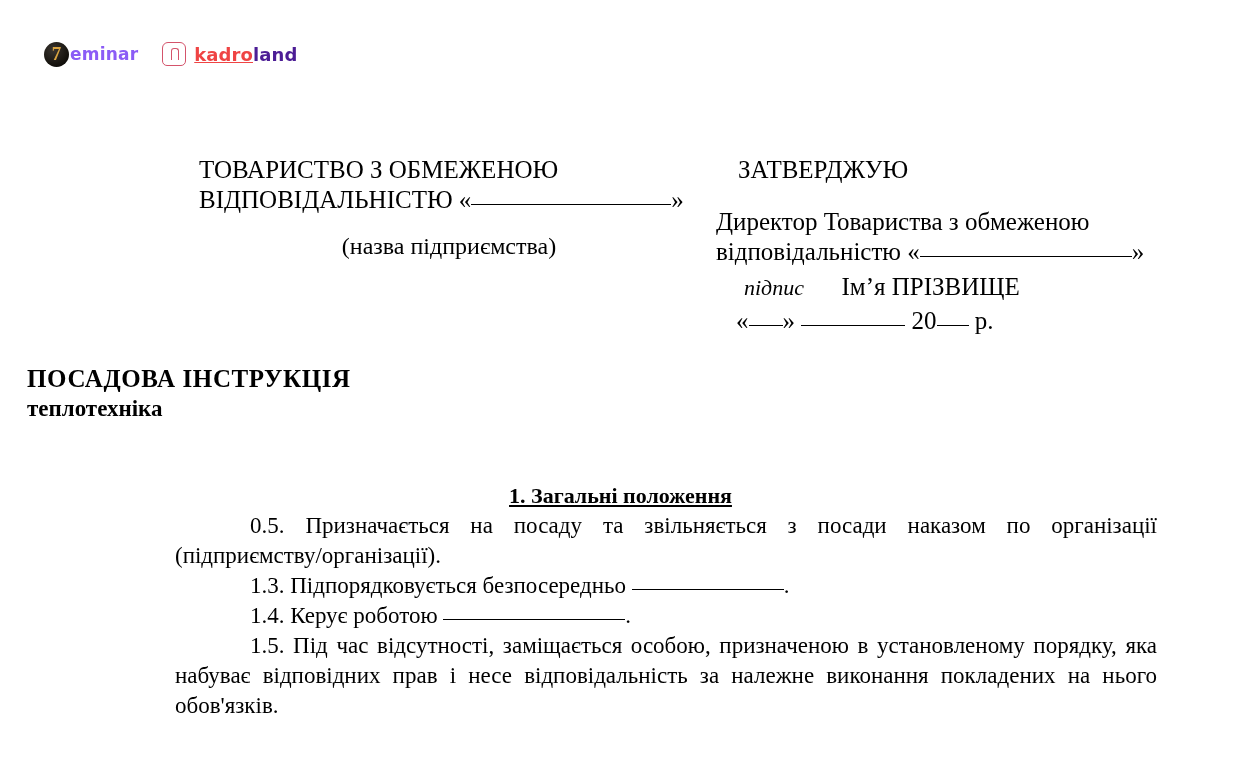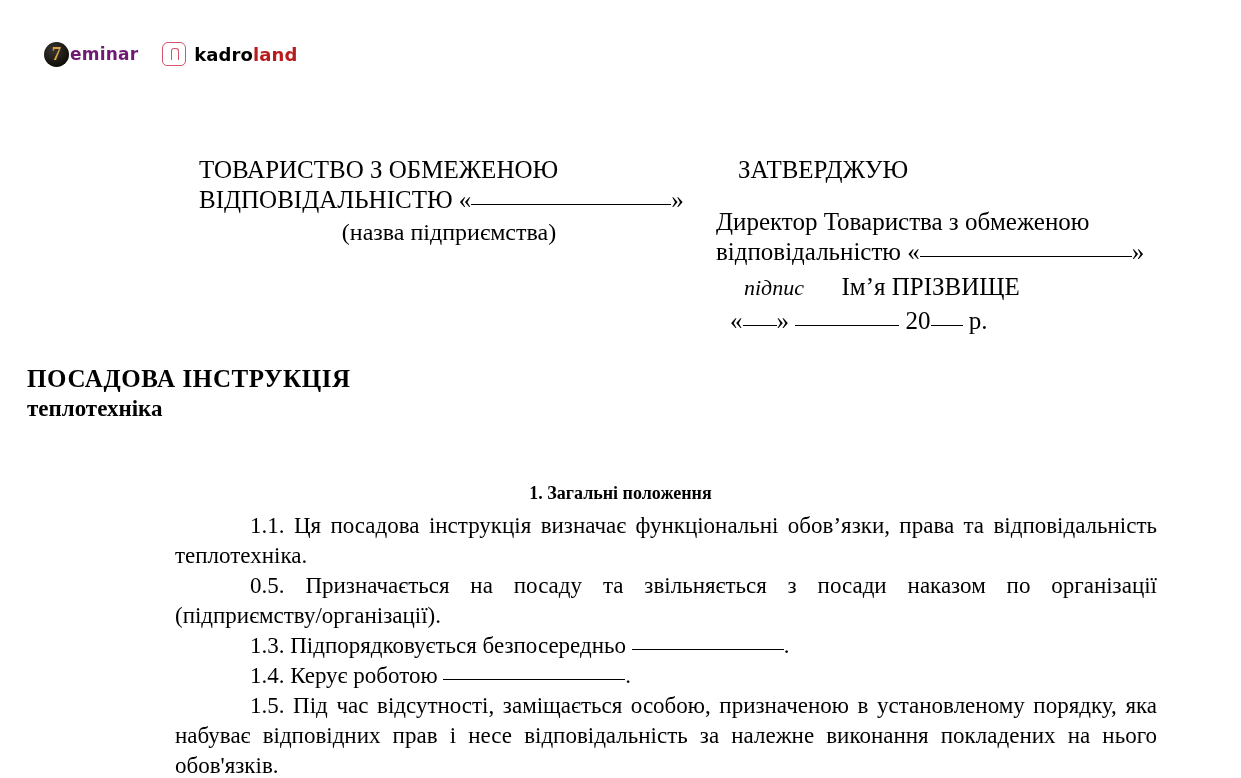--- a/index.html
+++ b/index.html
@@ -47,21 +47,21 @@
     font-size: 19px;
     line-height: 1;
     color: #d9a441;
     transform: translateY(-1px);
   }
   .seminar-word {
     font-family: "DejaVu Sans", "Liberation Sans", sans-serif;
     font-size: 17px;
     font-weight: 600;
     letter-spacing: .2px;
-    color: #701a75;
+    color: #8b5cf6;
     margin-left: -2px;
   }
   .kadro-mark {
     width: 22px;
     height: 22px;
     border: 1.6px solid #d4546b;
     border-radius: 6px 6px 5px 5px;
     position: relative;
     flex: 0 0 auto;
   }
@@ -77,22 +77,22 @@
     border-bottom: none;
     border-radius: 3px 3px 0 0;
   }
   .kadro-word {
     font-family: "DejaVu Sans", "Liberation Sans", sans-serif;
     font-size: 18px;
     font-weight: 600;
     letter-spacing: .1px;
     margin-left: 5px;
   }
-  .kadro-word .k1 { color: #000000; }
-  .kadro-word .k2 { color: #b91c1c; }
+  .kadro-word .k1 { color: #ef4444; text-decoration: underline; }
+  .kadro-word .k2 { color: #4c1d95; }
 
   
   .page {
     position: absolute;
     left: 0;
     top: 0;
     width: 1241px;
   }
 
   .doc-head {
@@ -106,21 +106,21 @@
     position: absolute;
     left: 183px;
     top: 0;
     width: 500px;
     font-size: 25px;
     line-height: 30px;
   }
   .head-left .sub {
     display: block;
     text-align: center;
-    margin-top: 2px;
+    margin-top: 16px;
     font-size: 24px;
   }
   .head-right {
     position: absolute;
     left: 700px;
     top: 0;
     width: 470px;
     font-size: 25px;
     line-height: 30px;
   }
@@ -132,21 +132,21 @@
     margin-left: 28px;
     white-space: pre;
   }
   .sign-row .ital {
     font-style: italic;
     font-size: 22px;
   }
   .date-row {
     display: block;
     margin-top: 3px;
-    margin-left: 14px;
+    margin-left: 20px;
     white-space: pre;
   }
   .fill {
     display: inline-block;
     border-bottom: 1.6px solid #000;
     vertical-align: 3px;
   }
   .fill-name  { width: 200px; }
   .fill-name2 { width: 212px; }
   .fill-short { width: 34px; }
@@ -166,21 +166,22 @@
   .doc-title .t2 { display: block; font-size: 23px; line-height: 29px; }
   .doc-title .t3 { display: block; font-size: 23px; line-height: 29px; }
 
   .section-heading {
     position: absolute;
     top: 483px;
     left: 0;
     width: 1241px;
     text-align: center;
     font-weight: bold;
-    font-size: 18px;
+    font-size: 22px;
+    text-decoration: underline;
   }
 
   .body-text {
     position: absolute;
     top: 511px;
     left: 175px;
     width: 982px;
     font-size: 23px;
     line-height: 30px;
     text-align: justify;
@@ -236,20 +237,19 @@
   </div>
 
   <div class="doc-title">
     <span class="t1">ПОСАДОВА ІНСТРУКЦІЯ</span>
     <span class="t2">теплотехніка</span>
   </div>
 
   <div class="section-heading">1. Загальні положення</div>
 
   <div class="body-text">
-    <p>1.1. Ця посадова інструкція визначає функціональні обов’язки, права та відповідальність теплотехніка.</p>
     <p>0.5. Призначається на посаду та звільняється з посади наказом по організації (підприємству/організації).</p>
     <p class="nojust"><span>1.3. Підпорядковується безпосередньо </span><span class="fill fill-13"></span><span>.</span></p>
     <p class="nojust"><span>1.4. Керує роботою </span><span class="fill fill-14"></span><span>.</span></p>
     <p>1.5. Під час відсутності, заміщається особою, призначеною в установленому порядку, яка набуває відповідних прав і несе відповідальність за належне виконання покладених на нього обов'язків.</p>
   </div>
 
 </div>
 
 </body></html>

